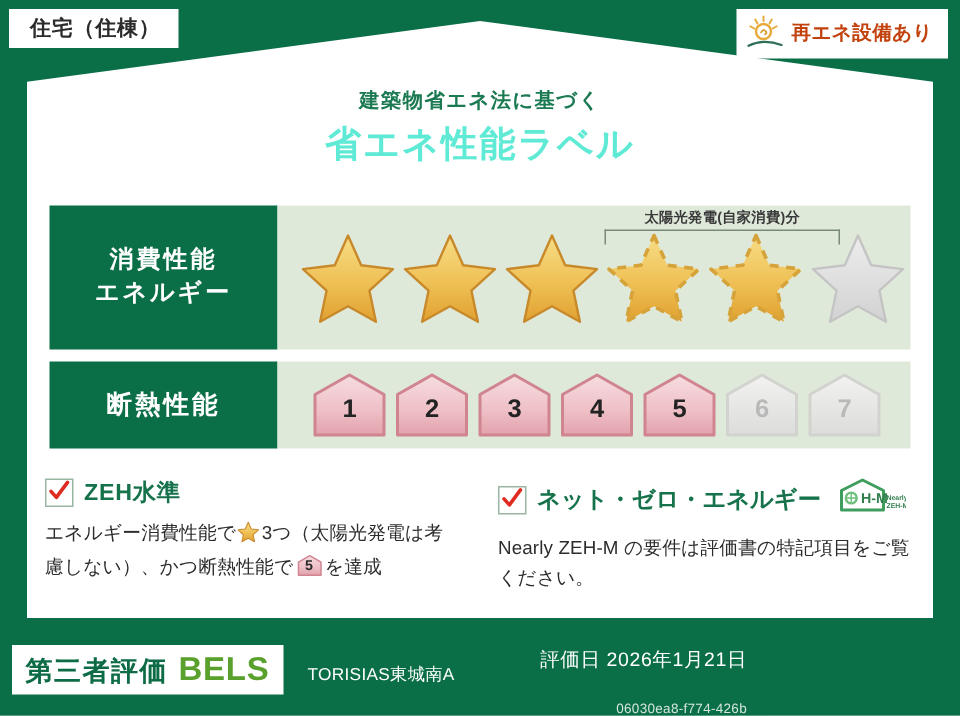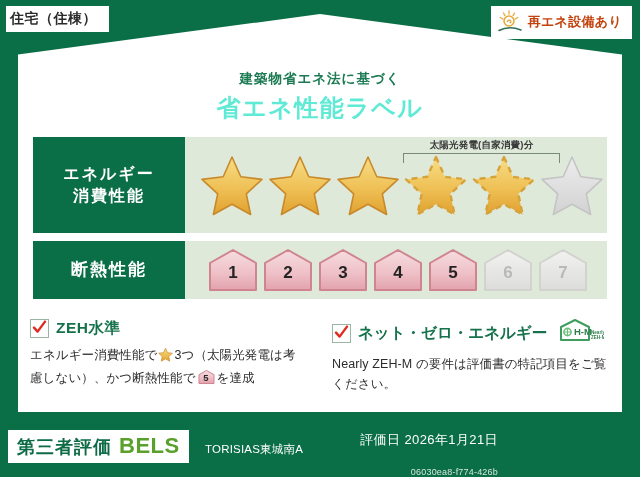--- a/index.html
+++ b/index.html
@@ -15,21 +15,21 @@
   
   .house-white{
     position:absolute;left:18px;top:8px;width:604px;height:404px;
     background:#ffffff;
     clip-path:polygon(0% 11.5%, 50% 1.5%, 100% 11.5%, 100% 100%, 0% 100%);
   }
   
   .type-chip{
     position:absolute;left:6px;top:6px;
     background:#ffffff;
-    padding:5px 12px 6px 4px;
+    padding:5px 12px 6px 14px;
     font-size:14px;font-weight:bold;color:#2b2b2b;
     letter-spacing:0.5px;line-height:1.1;
     z-index:8;
   }
   
   .renew-badge{
     position:absolute;right:8px;top:6px;
     background:#ffffff;
     padding:4px 10px 5px 6px;
     display:flex;align-items:center;gap:5px;
@@ -39,21 +39,21 @@
     font-size:13px;font-weight:bold;color:#c2410c;letter-spacing:0.3px;
   }
   .sun-icon{width:26px;height:24px;display:block;}
 
   
   .title-wrap{
     position:absolute;left:0;top:58px;width:640px;text-align:center;z-index:6;
   }
   .title-sub{
     font-size:13.5px;font-weight:bold;color:#1b7a52;letter-spacing:1px;
-    margin:12px 0 4px 0;
+    margin:0 0 4px 0;
   }
   .title-main{
     font-size:24px;font-weight:bold;color:#5eead4;letter-spacing:1.5px;
     margin:0;
   }
 
   
   .rows{position:absolute;left:33px;top:137px;width:574px;z-index:6;}
   .perf-row{display:flex;align-items:stretch;margin-bottom:8px;}
   .row-label{
@@ -179,22 +179,22 @@
 
   <div class="title-wrap">
     <p class="title-sub">建築物省エネ法に基づく</p>
     <p class="title-main">省エネ性能ラベル</p>
   </div>
 
   <div class="rows">
 
     <div class="perf-row row-energy">
       <div class="row-label energy">
+        <span>消費性能</span>
         <span>エネルギー</span>
-        <span>消費性能</span>
       </div>
       <div class="row-body">
         <div class="solar-anno">
           <div class="cap">太陽光発電(自家消費)分</div>
           <div class="bracket"></div>
         </div>
         <div class="stars">
 
           <span>
             <svg class="star" viewBox="0 0 66 64">

